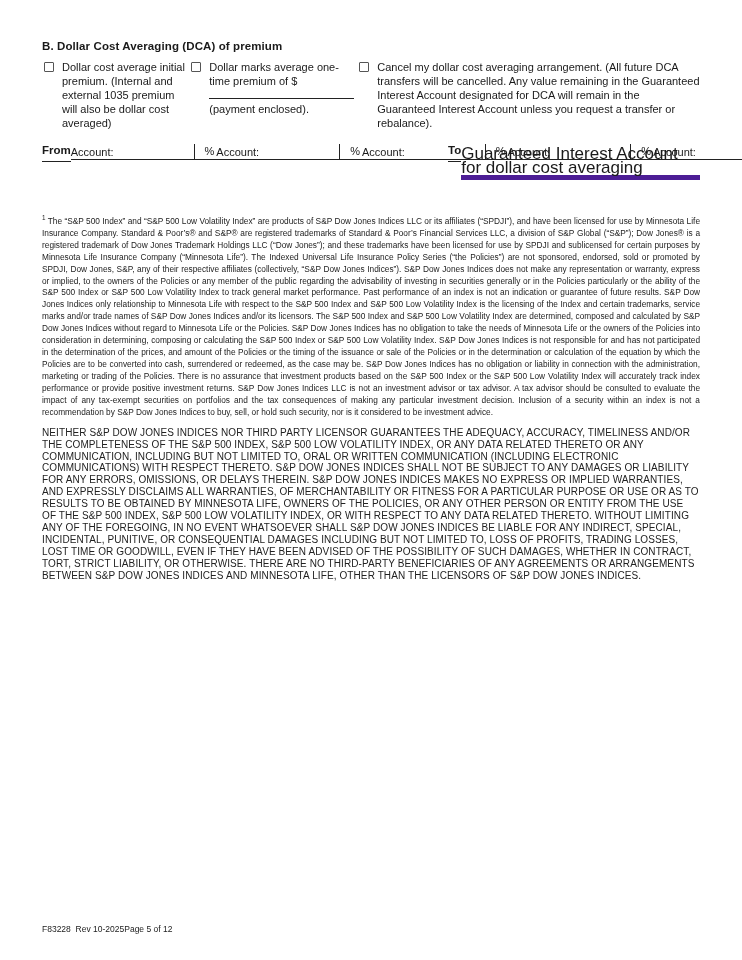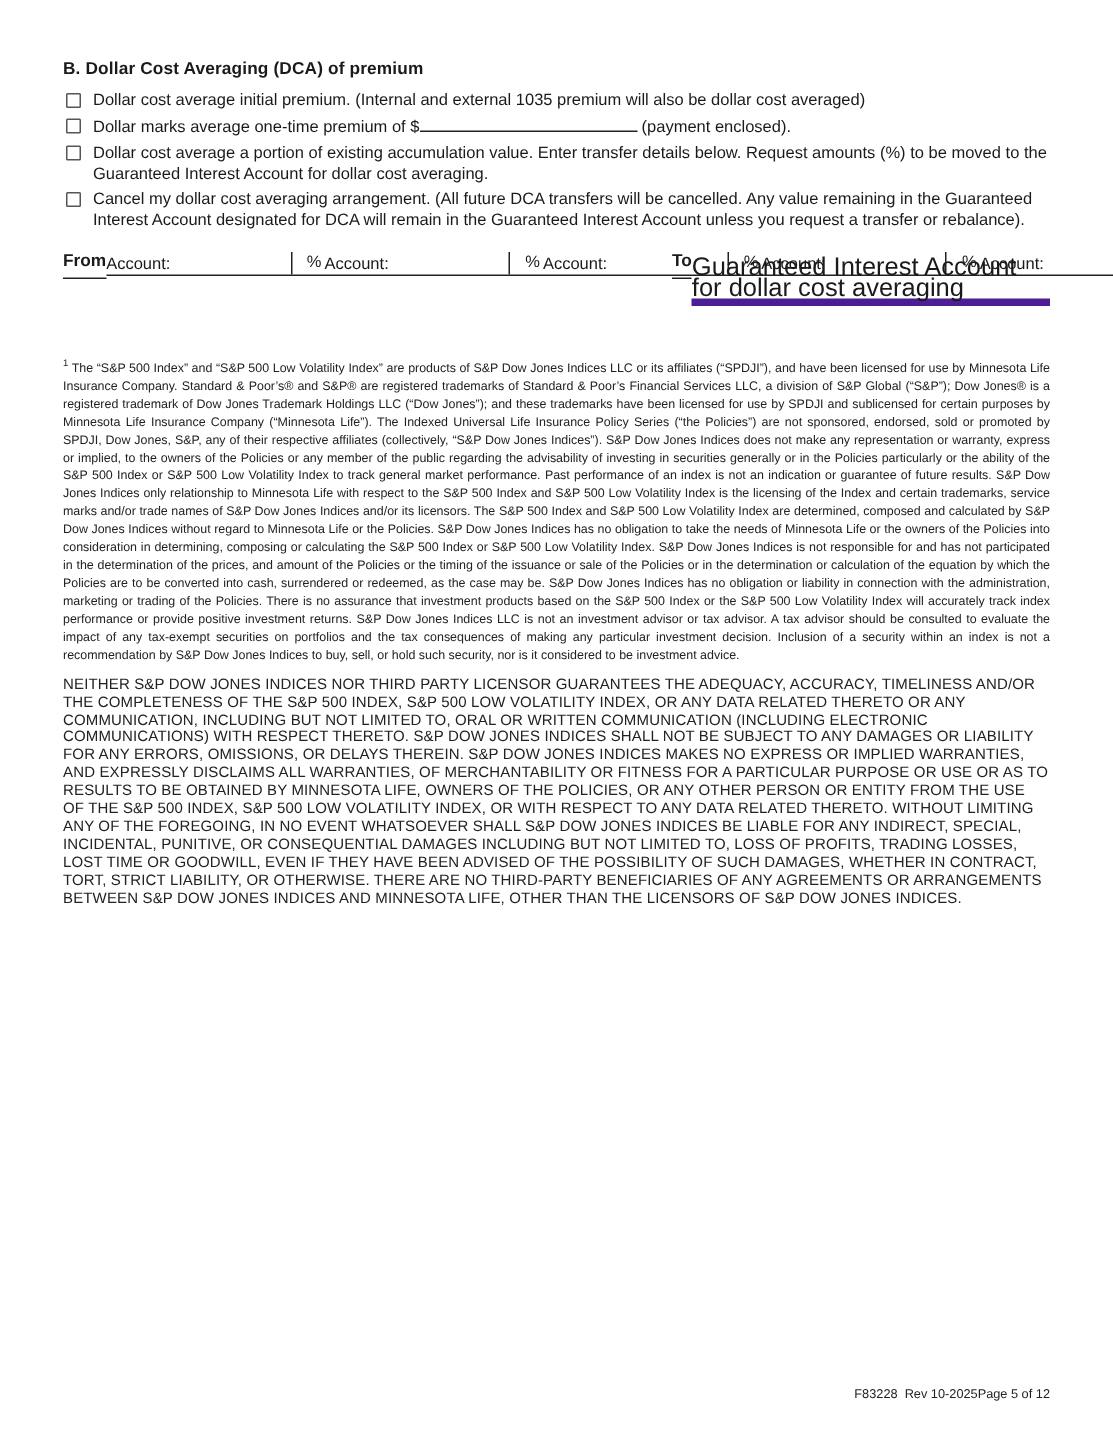--- a/index.html
+++ b/index.html
@@ -9,21 +9,21 @@
     background: #ffffff;
     font-family: "Liberation Sans", "DejaVu Sans", sans-serif;
     color: #1a1a1a;
     position: relative;
     overflow: hidden;
   }
   .page { position: absolute; inset: 0; padding: 40px 42px 1px 42px; }
 
   .heading { font-size: 11.5px; font-weight: 700; margin: 0 0 8px 0; letter-spacing: 0.1px; }
 
-  .cb-list { display: flex; flex-direction: column; gap: 3px; }
+  .cb-list { display: flex; flex-direction: row; gap: 3px; }
   .cb-item { display: flex; align-items: flex-start; font-size: 11px; line-height: 14px; }
   .cb-box {
     width: 10px; height: 10px; border: 1px solid #555; border-radius: 1px;
     margin: 2px 8px 0 2px; flex: 0 0 auto; background: #fff;
   }
   .cb-label { flex: 1; }
   .blank {
     display: inline-block; width: 145px; height: 11px;
     border-bottom: 1px solid #222; vertical-align: baseline;
   }
@@ -55,21 +55,21 @@
     text-align: justify; color: #222;
   }
   .footnote sup { font-size: 6.3px; line-height: 0; }
   .caps {
     margin-top: 4px; font-size: 10px; line-height: 11.9px;
     color: #222; letter-spacing: 0.1px;
   }
 
   .footer {
     position: absolute; left: 42px; right: 42px; bottom: 26px;
-    display: flex; justify-content: flex-end;
+    display: flex; justify-content: flex-start;
     font-size: 8.5px; color: #222;
   }
   .footer .left { white-space: pre; }
 </style>
 </head>
 <body>
 
 <div class="page">
 
   <div class="heading">B. Dollar Cost Averaging (DCA) of premium</div>
@@ -83,24 +83,20 @@
 
     <div class="cb-item">
       <span class="cb-box"></span>
       <span class="cb-label">
         <span>Dollar marks average one-time premium of $</span><span class="blank"></span>
         <span>(payment enclosed).</span>
       </span>
     </div>
 
 
-    <div class="cb-item">
-      <span class="cb-box"></span>
-      <span class="cb-label">Dollar cost average a portion of existing accumulation value. Enter transfer details below. Request amounts (%) to be moved to the Guaranteed Interest Account for dollar cost averaging.</span>
-    </div>
 
     <div class="cb-item">
       <span class="cb-box"></span>
       <span class="cb-label">Cancel my dollar cost averaging arrangement. (All future DCA transfers will be cancelled. Any value remaining in the Guaranteed Interest Account designated for DCA will remain in the Guaranteed Interest Account unless you request a transfer or rebalance).</span>
     </div>
 
   </div>
 
   <div class="dca-table">
 

